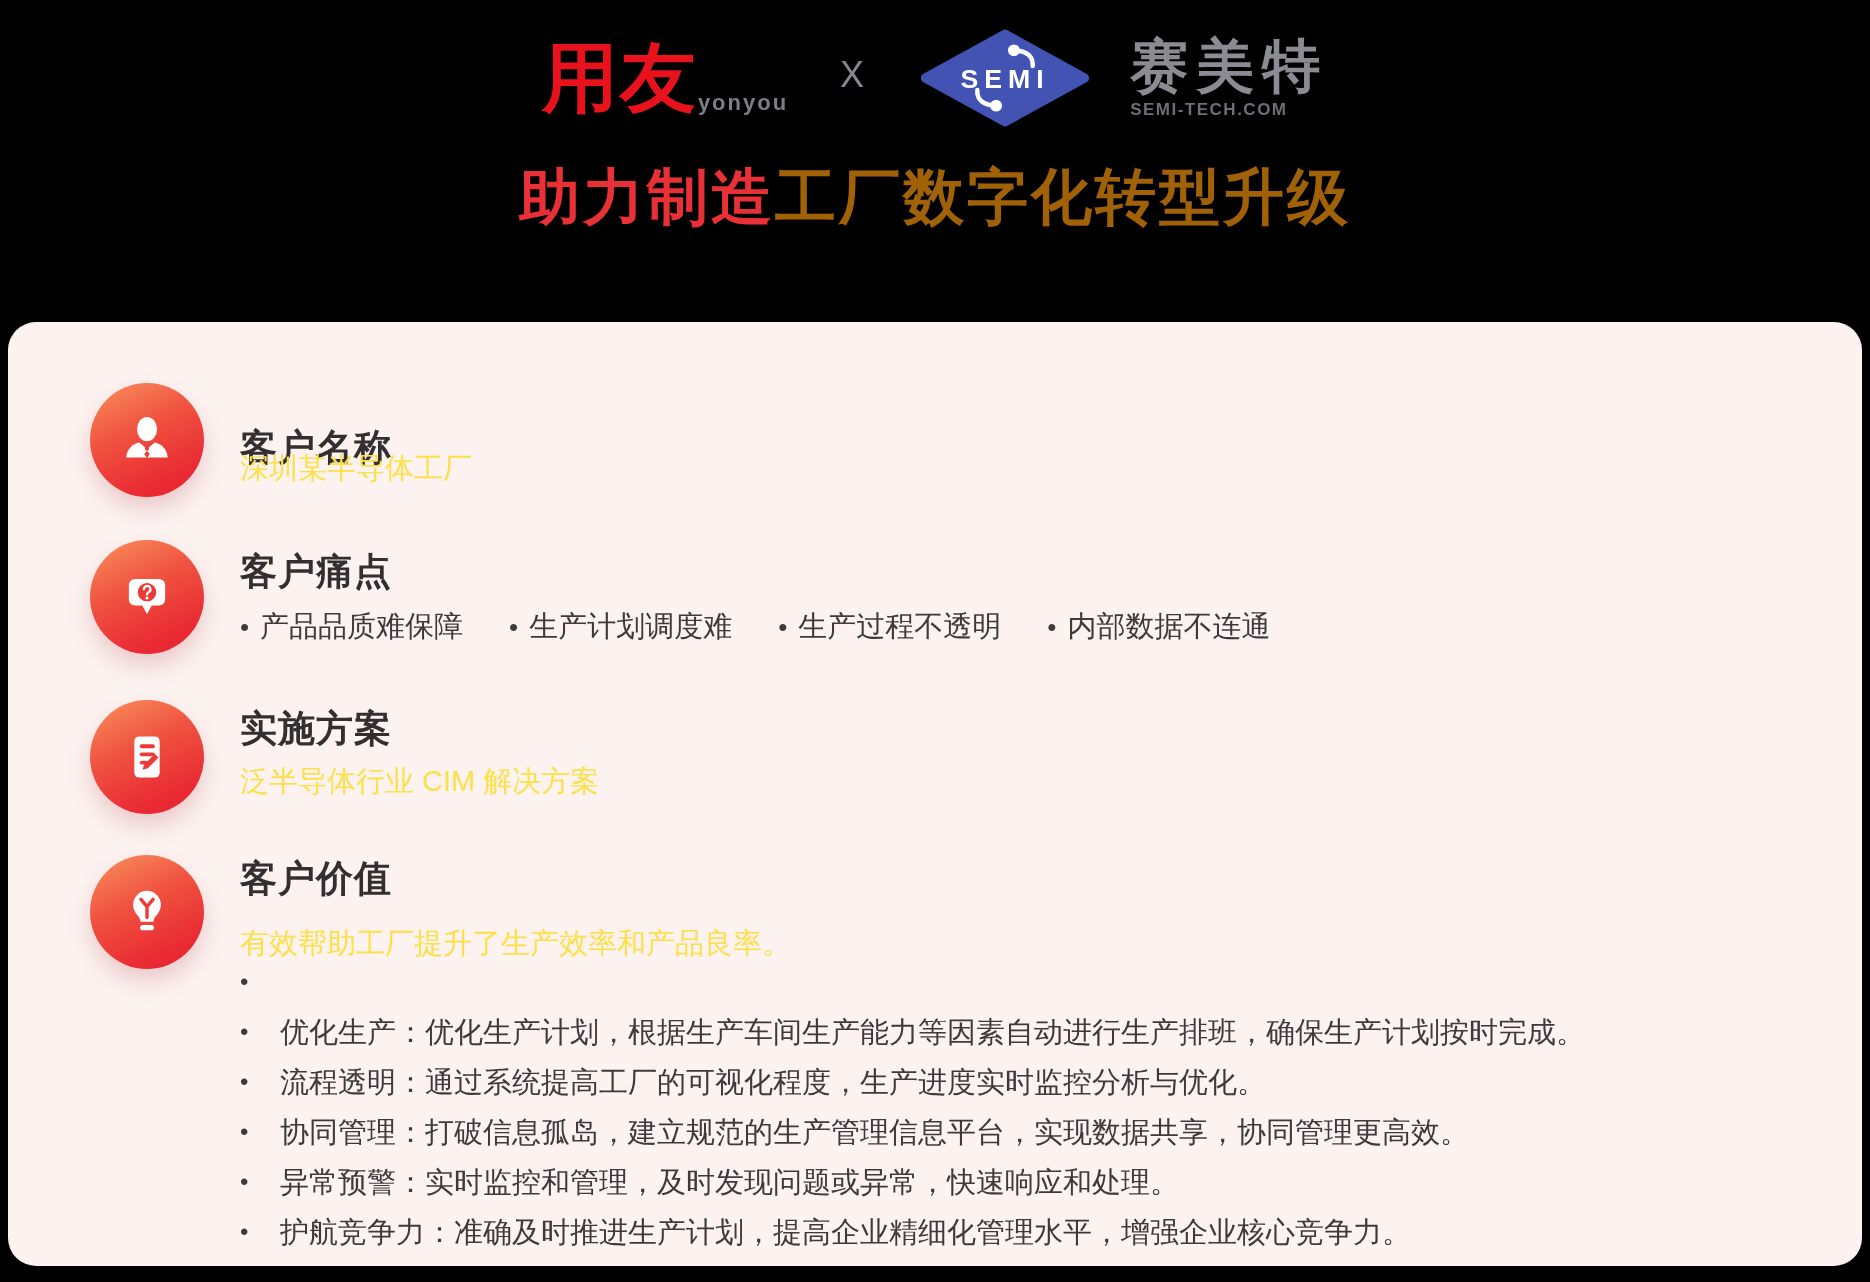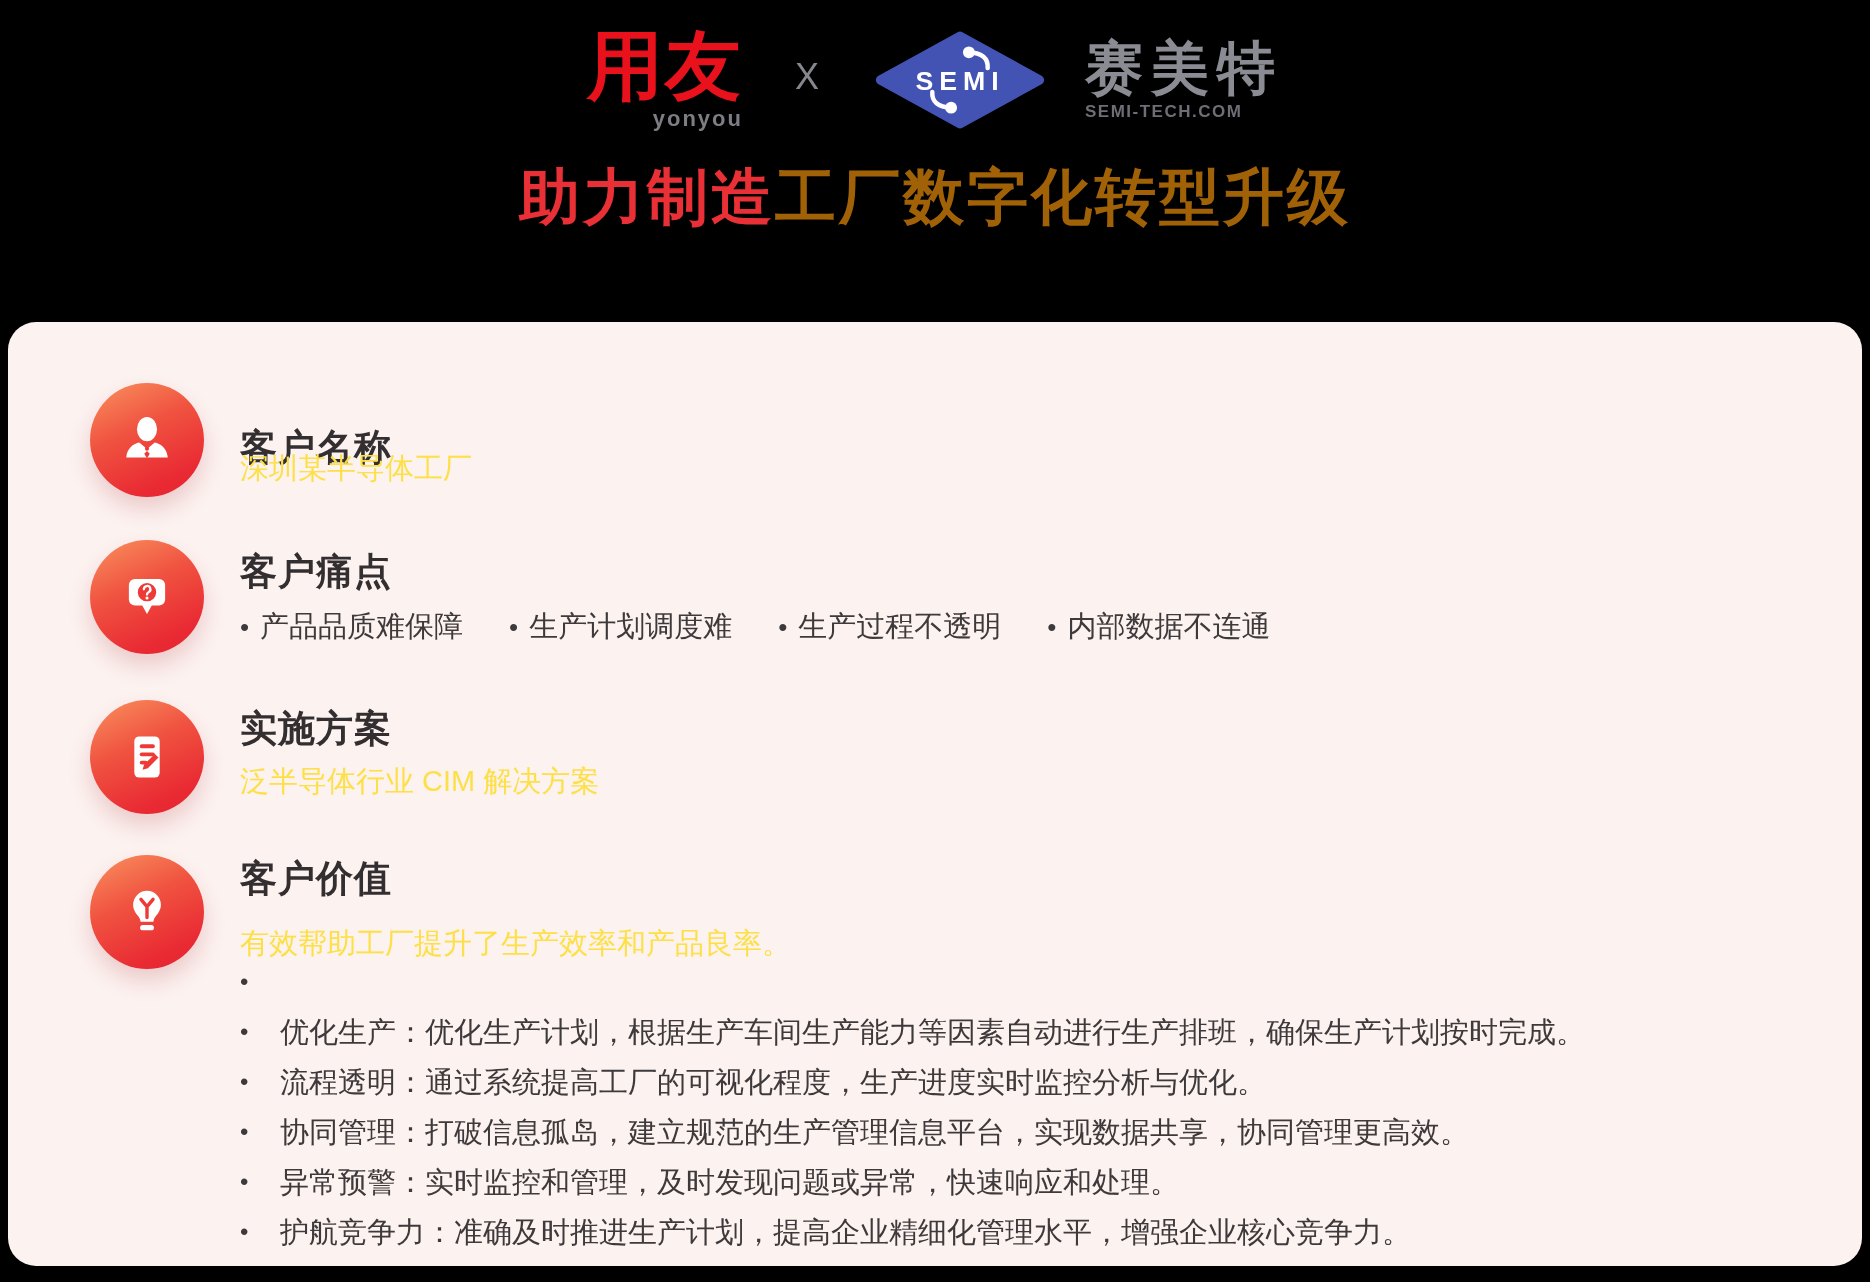--- a/index.html
+++ b/index.html
@@ -18,21 +18,21 @@
   .logo-row {
     position: absolute;
     top: 28px;
     left: 0;
     width: 100%;
     display: flex;
     justify-content: center;
     align-items: center;
     gap: 52px;
   }
-  .yonyou-logo { display: flex; flex-direction: column; align-items: flex-end; }
+  .yonyou-logo { display: flex; align-items: flex-end; }
   .yonyou-text {
     color: #e8111c;
     font-size: 76px;
     font-weight: 900;
     line-height: 1.0;
     letter-spacing: 2px;
   }
   .yonyou-sub {
     color: #7d7d85;
     font-size: 22px;

